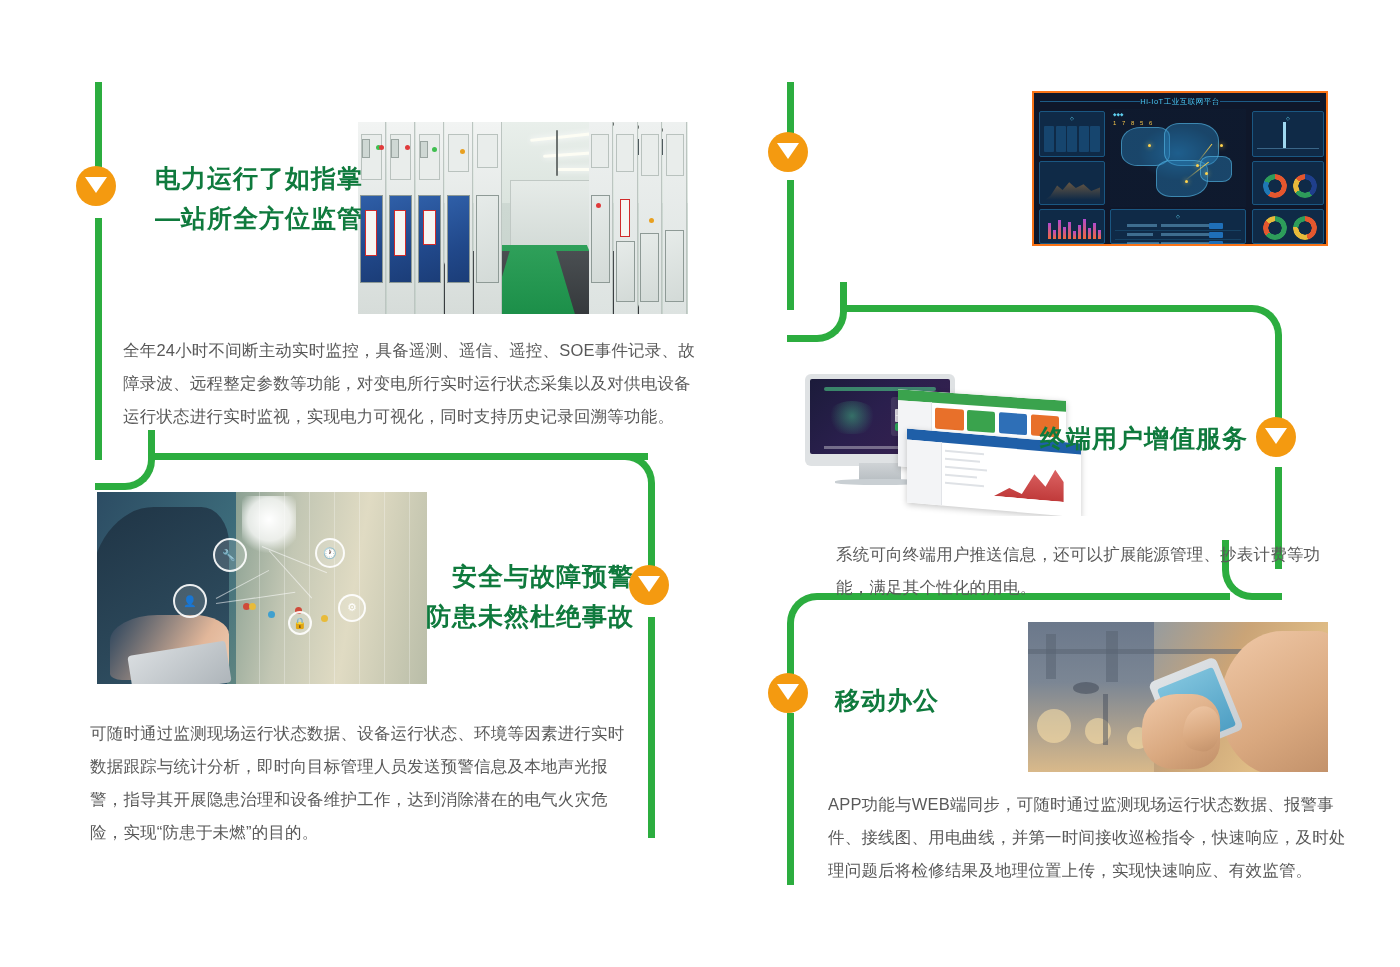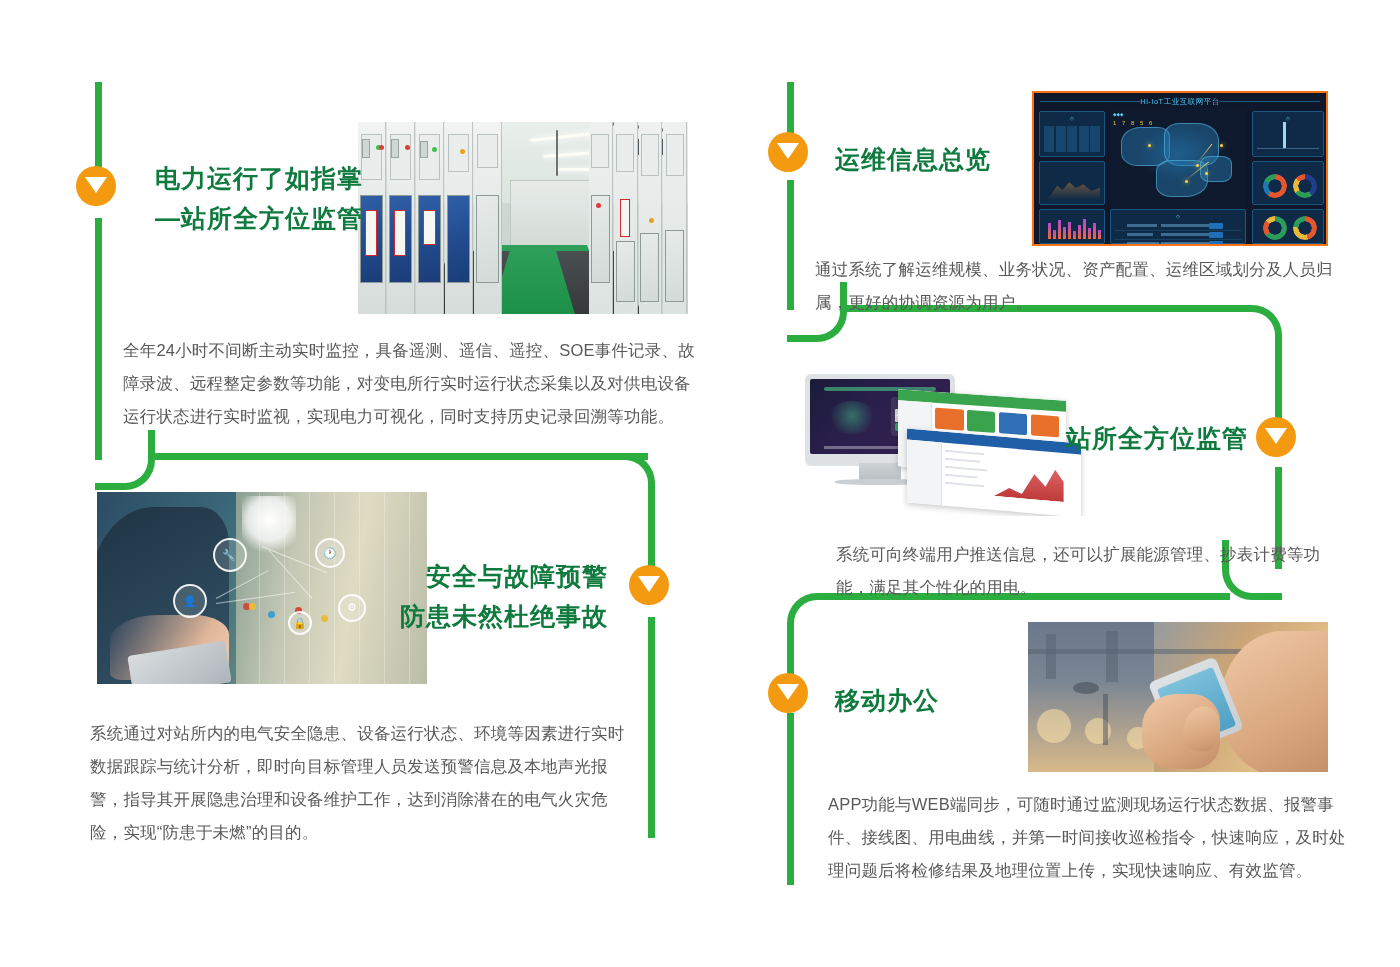--- a/index.html
+++ b/index.html
@@ -409,26 +409,25 @@
     <div class="sf-link" style="left:50%; top:28%; width:70px; transform:rotate(22deg);"></div>
     <div class="sf-link" style="left:52%; top:30%; width:64px; transform:rotate(48deg);"></div>
 
     <div class="sf-glow" style="left:23%; top:48%; width:34px; height:34px;">👤</div>
     <div class="sf-glow" style="left:35%; top:24%; width:34px; height:34px;">🔧</div>
     <div class="sf-glow" style="left:66%; top:24%; width:30px; height:30px;">🕐</div>
     <div class="sf-glow" style="left:73%; top:53%; width:28px; height:28px;">⚙</div>
     <div class="sf-glow" style="left:58%; top:62%; width:24px; height:24px;">🔒</div>
   </div>
 
-  <div class="heading right-align" style="left:358px; top:556px; width:250px;">安全与故障预警
+  <div class="heading right-align" style="left:384px; top:556px; width:250px;">安全与故障预警
 防患未然杜绝事故</div>
 
-  <div class="para" style="left:90px; top:717px; width:545px;">系统通过对站所内的电气安全隐患、设备运行状态、环境等因素进行实时数据跟踪与统计分析，即时向目标管理人员发送预警信息及本地声光报警，指导其开展隐患治理和设备维护工作，达到消除潜在的电气火灾危险，实现“防患于未燃”的目的。</div>
-
-  <div class="heading" style="left:835px; top:139px; width:260px;">运维信息总览</div>
+  <div class="para" style="left:90px; top:717px; width:545px;">可随时通过监测现场运行状态数据、设备运行状态、环境等因素进行实时数据跟踪与统计分析，即时向目标管理人员发送预警信息及本地声光报警，指导其开展隐患治理和设备维护工作，达到消除潜在的电气火灾危险，实现“防患于未燃”的目的。</div>
+
 
   <div class="shot dash" style="left:1032px; top:83px; width:296px; height:155px;">
     <div class="dash-title">Hi-IoT工业互联网平台</div>
     <div class="dash-rule" style="left:6px; width:100px;"></div>
     <div class="dash-rule" style="right:6px; width:100px;"></div>
 
     <div class="dcard" style="left:5px; top:18px; width:66px; height:46px;">
       <div class="dhdr">◇</div>
       <div style="position:absolute;left:4px;top:14px;right:4px;bottom:4px;display:flex;justify-content:space-between;">
         <span style="width:10px;background:rgba(30,95,150,.5);border-radius:1px;"></span>
@@ -512,21 +511,20 @@
                   background:conic-gradient(#2d9c5a 0 64%, #e4572e 64% 86%, #e8b93a 86% 100%);
                   -webkit-mask:radial-gradient(circle, transparent 38%, #000 40%);
                   mask:radial-gradient(circle, transparent 38%, #000 40%);"></div>
       <div class="donut" style="left:40px; top:6px; width:24px; height:24px;
                   background:conic-gradient(#e4572e 0 46%, #e8b93a 46% 76%, #2d9c5a 76% 100%);
                   -webkit-mask:radial-gradient(circle, transparent 38%, #000 40%);
                   mask:radial-gradient(circle, transparent 38%, #000 40%);"></div>
     </div>
   </div>
 
-  <div class="para" style="left:815px; top:253px; width:522px;">通过系统了解运维规模、业务状况、资产配置、运维区域划分及人员归属，更好的协调资源为用户。</div>
 
   <div class="shot monitor-wrap" style="left:793px; top:368px; width:300px; height:148px;">
     <div class="mon-body">
       <div class="mon-screen">
         <div class="topbar"></div>
         <div class="shield"></div>
         <div class="loginbox">
           <div class="field" style="top:30%;"></div>
           <div class="field" style="top:48%;"></div>
           <div class="loginbtn" style="top:68%;"></div>
@@ -556,21 +554,21 @@
       <div class="wside"></div>
       <div class="rowline" style="left:22%; width:22%; top:18px;"></div>
       <div class="rowline" style="left:22%; width:20%; top:26px;"></div>
       <div class="rowline" style="left:22%; width:24%; top:34px;"></div>
       <div class="rowline" style="left:22%; width:18%; top:42px;"></div>
       <div class="rowline" style="left:22%; width:22%; top:50px;"></div>
       <div class="chart" style="left:50%; top:24px; width:40%; height:36px;"></div>
     </div>
   </div>
 
-  <div class="heading right-align" style="left:1000px; top:418px; width:248px;">站所全方位监管</div>
+  <div class="heading right-align" style="left:1000px; top:418px; width:248px;">终端用户增值服务</div>
 
   <div class="para" style="left:836px; top:538px; width:500px;">系统可向终端用户推送信息，还可以扩展能源管理、抄表计费等功能，满足其个性化的用电。</div>
 
   <div class="heading" style="left:835px; top:680px; width:260px;">移动办公</div>
 
   <div class="shot phone-photo" style="left:1028px; top:622px; width:300px; height:150px;">
     <div class="ph-blur-l"></div>
     <div class="ph-rail" style="left:0; top:18%; width:72%; height:5px;"></div>
     <div class="ph-rail" style="left:6%; top:8%; width:10px; height:30%;"></div>
     <div class="ph-rail" style="left:26%; top:6%; width:12px; height:34%;"></div>

